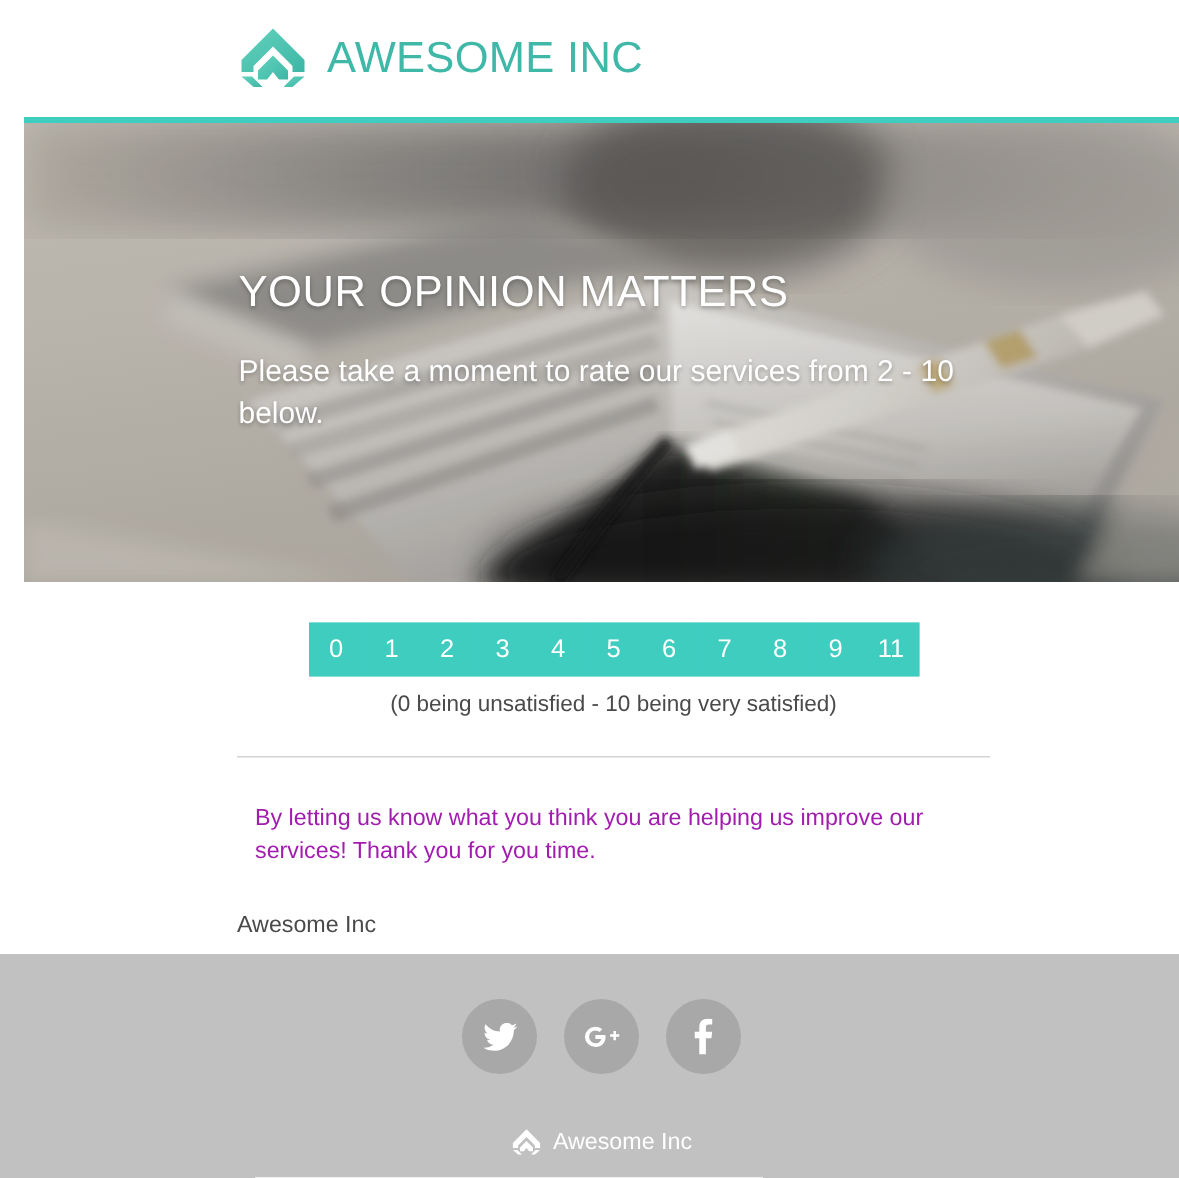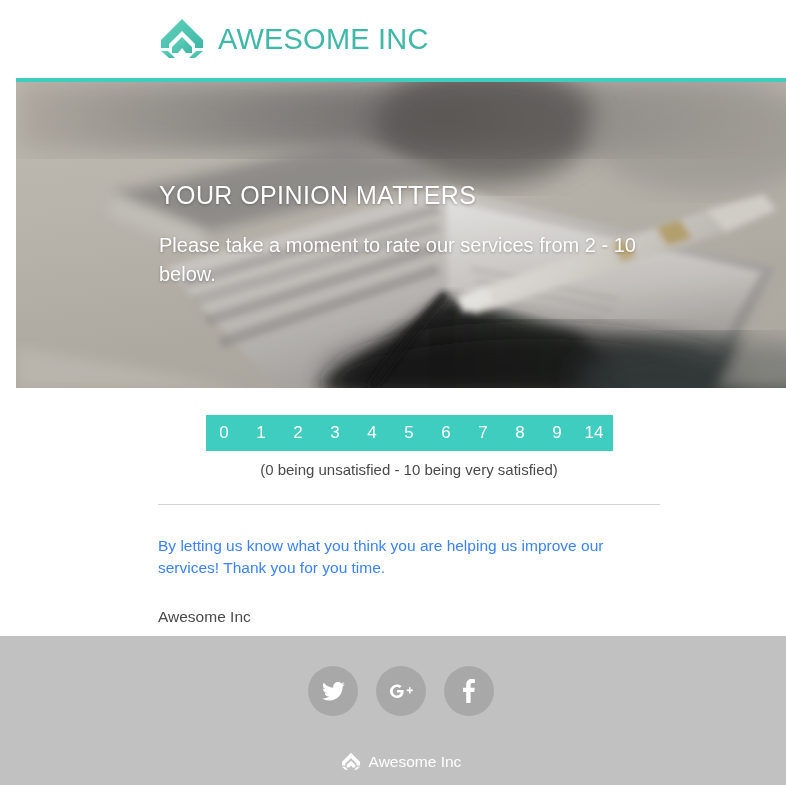--- a/index.html
+++ b/index.html
@@ -75,21 +75,21 @@
     top: 0;
     width: 560px;
     height: 100%;
     display: flex;
     flex-direction: column;
     justify-content: center;
     z-index: 3;
   }
   .hero-title {
     margin: 0 0 22px 0;
-    font-size: 25px;
+    font-size: 29px;
     font-weight: 400;
     color: #ffffff;
     letter-spacing: 0.4px;
     line-height: 1.1;
     text-shadow: 0 1px 3px rgba(0,0,0,0.28);
   }
   .hero-sub {
     margin: 0;
     font-size: 20px;
     font-weight: 400;
@@ -140,23 +140,23 @@
     margin: 0 auto;
     padding-top: 24px;
   }
   .divider {
     border: 0;
     border-top: 1px solid #d3d3d3;
     margin: 0 0 30px 0;
     height: 0;
   }
   .body-copy {
-    margin: 0;
+    margin: 12px;
     font-size: 15.5px;
-    color: #3b82f6;
+    color: #a21caf;
     line-height: 1.48;
   }
   .signature {
     margin: 26px 0 0 0;
     font-size: 15.5px;
     color: #4a4a4a;
     line-height: 1.4;
   }
 
   
@@ -344,21 +344,21 @@
         <span class="rating-cell">0</span>
         <span class="rating-cell">1</span>
         <span class="rating-cell">2</span>
         <span class="rating-cell">3</span>
         <span class="rating-cell">4</span>
         <span class="rating-cell">5</span>
         <span class="rating-cell">6</span>
         <span class="rating-cell">7</span>
         <span class="rating-cell">8</span>
         <span class="rating-cell">9</span>
-        <span class="rating-cell">14</span>
+        <span class="rating-cell">11</span>
       </div>
       <div class="rating-legend">(0 being unsatisfied - 10 being very satisfied)</div>
     </div>
 
     <div class="content-block">
       <hr class="divider">
       <p class="body-copy">By letting us know what you think you are helping us improve our services! Thank you for you time.</p>
       <p class="signature">Awesome Inc</p>
     </div>
   </main>

